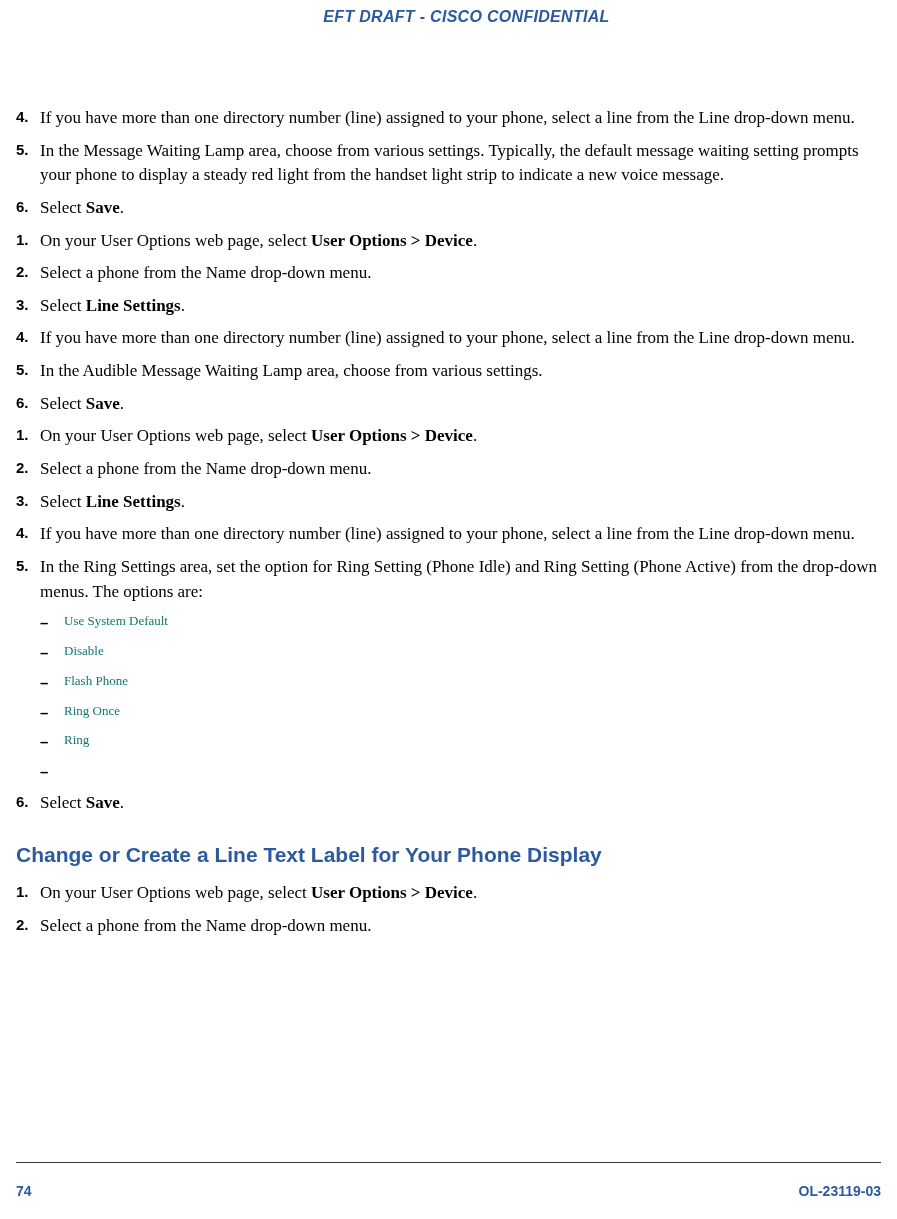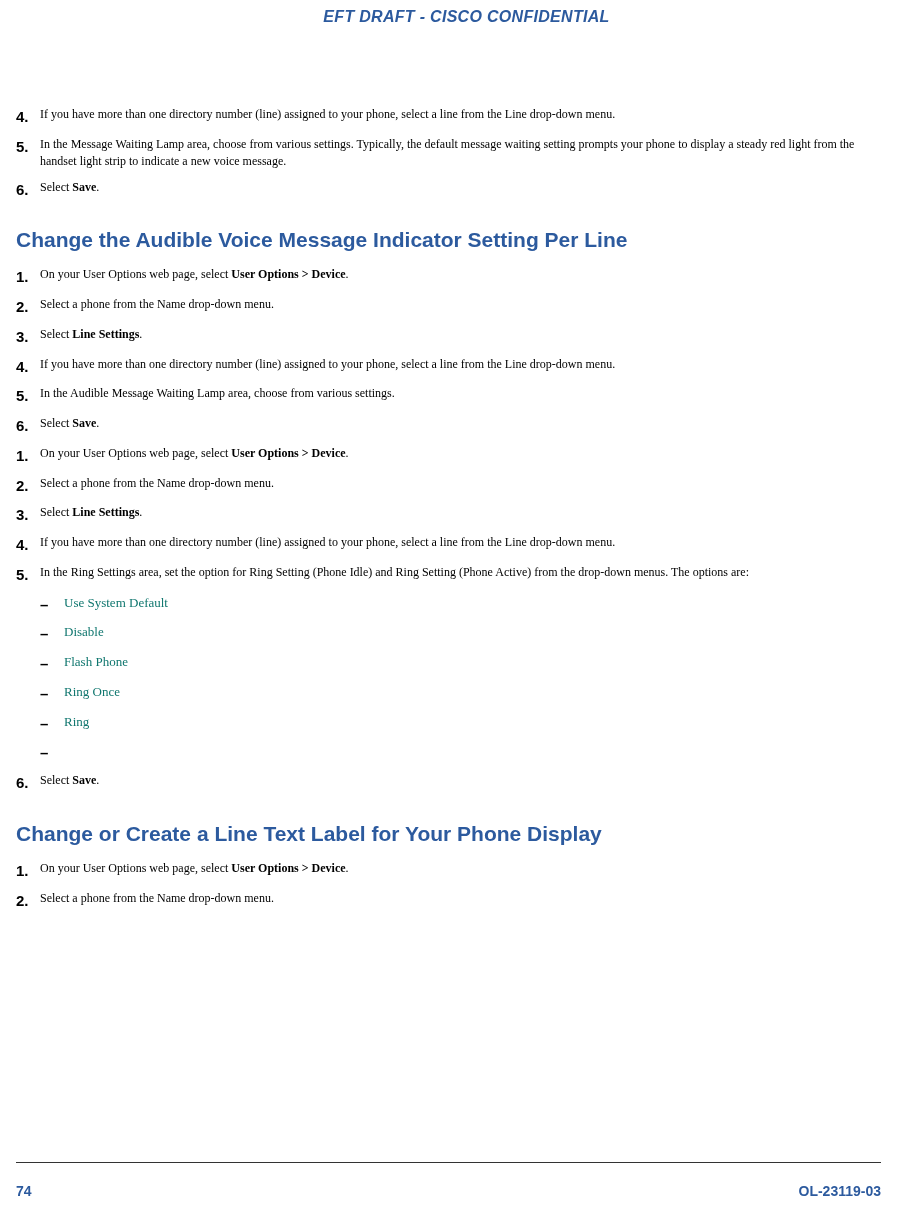--- a/index.html
+++ b/index.html
@@ -35,21 +35,21 @@
     }
     .step-num {
       font-family: Arial, Helvetica, sans-serif;
       font-weight: bold;
       font-size: 15px;
       width: 24px;
       flex-shrink: 0;
       color: #000;
     }
     .step-text {
-      font-size: 12px;
+      font-size: 17px;
       color: #000;
       flex: 1;
     }
     .bold { font-weight: bold; }
     .section-heading {
       color: #2c5a9e;
       font-family: Arial, Helvetica, sans-serif;
       font-weight: bold;
       font-size: 21px;
       margin-top: 28px;
@@ -113,21 +113,20 @@
       <div class="step-text"><span>If you have more than one directory number (line) assigned to your phone, select a line from the Line drop-down menu.</span></div>
     </div>
     <div class="step-item">
       <div class="step-num">5.</div>
       <div class="step-text"><span>In the Message Waiting Lamp area, choose from various settings. Typically, the default message waiting setting prompts your phone to display a steady red light from the handset light strip to indicate a new voice message.</span></div>
     </div>
     <div class="step-item">
       <div class="step-num">6.</div>
       <div class="step-text"><span>Select </span><span class="bold">Save</span><span>.</span></div>
     </div>
-    <div class="section-heading">Change the Audible Voice Message Indicator Setting Per Line</div>
     <div class="step-item">
       <div class="step-num">1.</div>
       <div class="step-text"><span>On your User Options web page, select </span><span class="bold">User Options &gt; Device</span><span>.</span></div>
     </div>
     <div class="step-item">
       <div class="step-num">2.</div>
       <div class="step-text"><span>Select a phone from the Name drop-down menu.</span></div>
     </div>
     <div class="step-item">
       <div class="step-num">3.</div>

